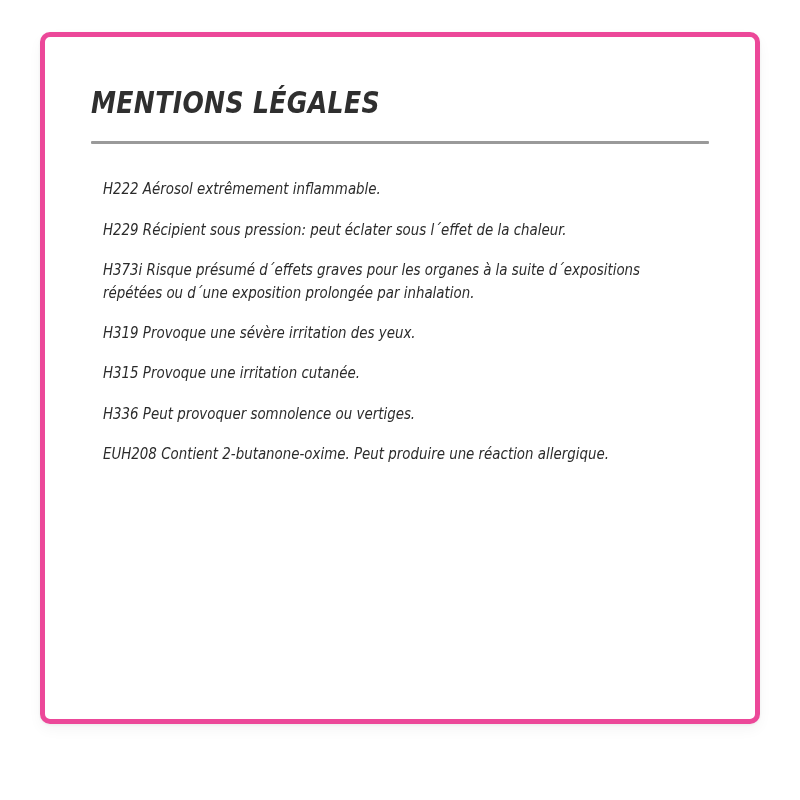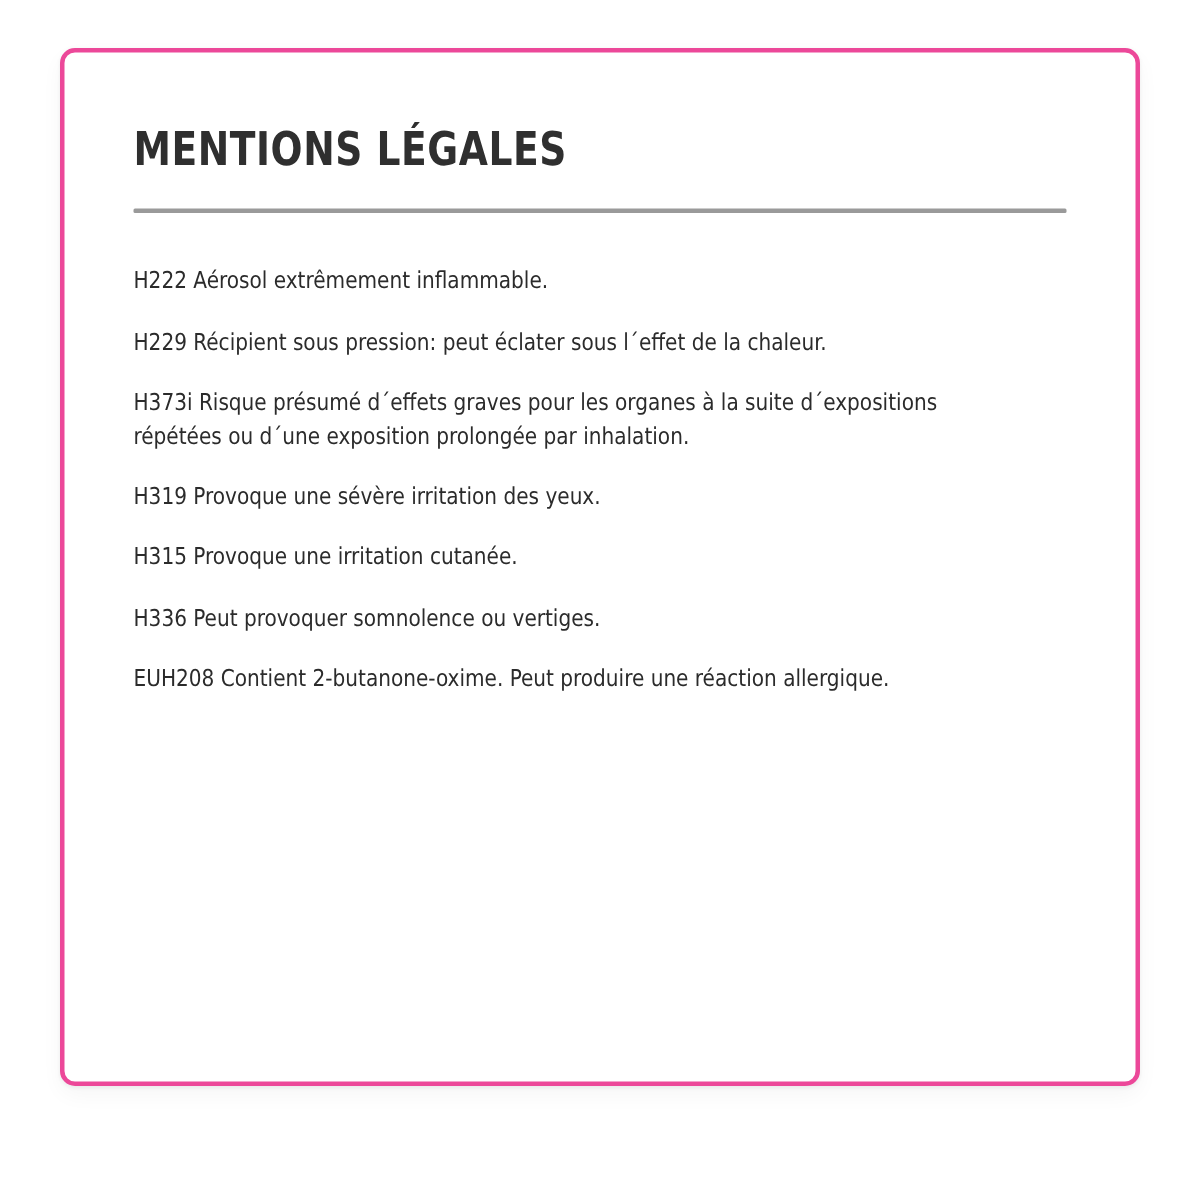--- a/index.html
+++ b/index.html
@@ -18,24 +18,25 @@
     display: flex;
     align-items: flex-start;
     justify-content: center;
     padding: 32px 40px 72px 40px;
   }
   .card {
     position: relative;
     width: 720px;
     height: 692px;
     background: #ffffff;
-    border: 3px solid #ec4899;
+    border: 5px solid #ec4899;
     border-radius: 10px;
     box-shadow: 0 1px 3px rgba(0,0,0,0.06), 0 6px 14px rgba(0,0,0,0.04);
     padding: 48px 46px 40px 46px;
+    font-style: italic;
   }
   .card-title {
     font-family: "DejaVu Sans Condensed", "Liberation Sans Narrow", "Liberation Sans", sans-serif;
     font-size: 31px;
     font-weight: bold;
     letter-spacing: 0.4px;
     color: #2f2f2f;
     text-transform: uppercase;
     line-height: 1.1;
     margin: 0 0 22px 0;
@@ -43,21 +44,21 @@
     transform-origin: left center;
   }
   .divider {
     height: 3px;
     background: #9a9a9a;
     width: 100%;
     margin: 0 0 34px 0;
     border-radius: 1px;
   }
   .statements {
-    margin: 0;
+    margin: 12px;
     padding: 0;
     list-style: none;
   }
   .statement {
     font-size: 15.5px;
     line-height: 1.45;
     color: #2b2b2b;
     margin-bottom: 18px;
     max-width: 600px;
     font-family: "DejaVu Sans Condensed", "Liberation Sans Narrow", "Liberation Sans", sans-serif;

